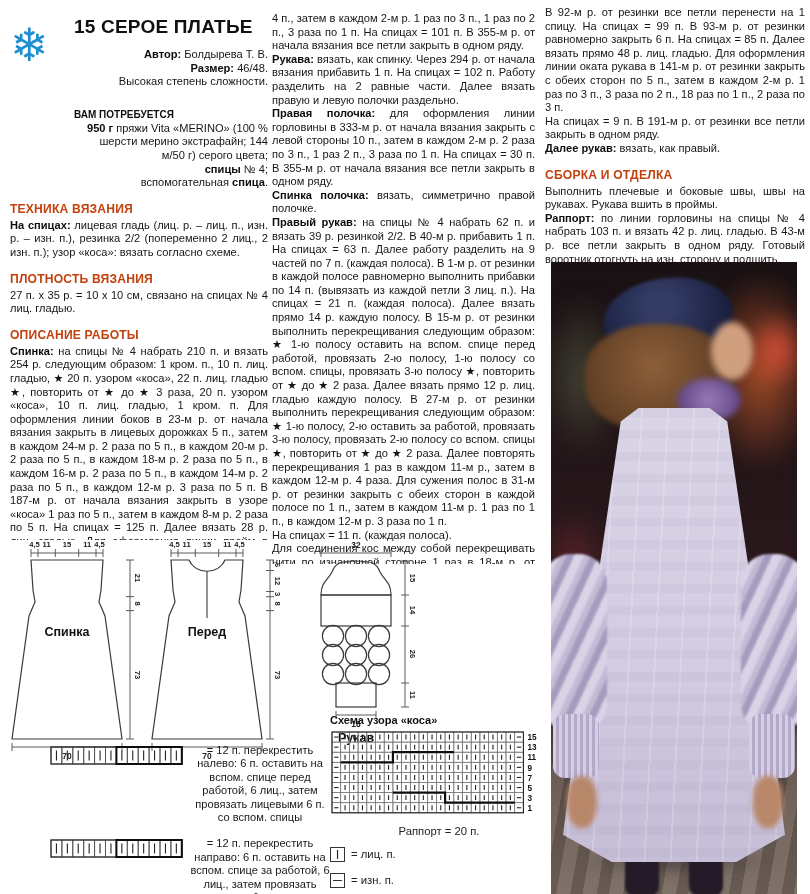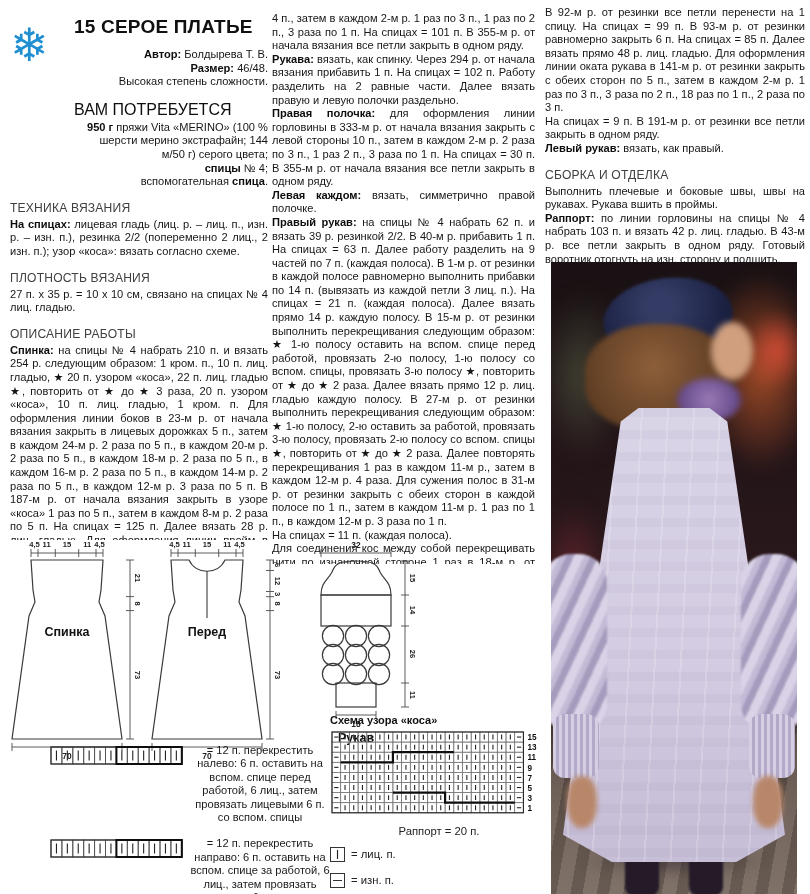--- a/index.html
+++ b/index.html
@@ -12,22 +12,22 @@
   #col-mid{position:absolute;left:272px;top:12px;width:263px;height:552px;overflow:hidden}
   #col-right{position:absolute;left:545px;top:6px;width:260px;height:260px;overflow:hidden}
 
   .head-row{display:flex}
   .snowflake{width:64px;flex:0 0 64px;font-size:46px;line-height:1;color:#1f8fd2;padding-top:12px;text-align:left}
   .head-right{flex:1}
   h1.title{font-size:19px;font-weight:bold;margin:6px 0 10px;letter-spacing:.2px;color:#101010}
 
   .body-p{margin:0;font-size:11.1px;line-height:13.6px;text-align:justify}
   .body-p b{font-weight:bold;color:#0d0d0d}
-  .sec-h{color:#404040;font-weight:normal;font-size:12.1px;margin:12px 0 3px;letter-spacing:.2px}
-  .sec-hb{color:#0d0d0d;font-weight:normal;font-size:16px;margin:12px 0 2px}
+  .sec-h{color:#c2410c;font-weight:bold;font-size:12.1px;margin:12px 0 3px;letter-spacing:.2px}
+  .sec-hb{color:#0d0d0d;font-weight:bold;font-size:10px;margin:20px 0 2px}
   #head-meta .body-p, #materials .body-p{text-align:right}
 
   
   .diag{position:absolute}
   #diag-back{left:4px;top:538px}
   #diag-front{left:144px;top:538px}
   #diag-sleeve{left:281px;top:540px}
   .d-shape{fill:none;stroke:#3a3a3a;stroke-width:1.2}
   .d-dim{stroke:#4a4a4a;stroke-width:.9}
   .d-num{font-size:7.6px;font-weight:bold;fill:#222}
@@ -123,30 +123,30 @@
         <p class="body-p">27 п. х 35 р. = 10 х 10 см, связано на спицах № 4 лиц. гладью.</p>
         <div class="sec-h">ОПИСАНИЕ РАБОТЫ</div>
         <p class="body-p"><b>Спинка: </b>на спицы № 4 набрать 210 п. и вязать 254 р. следующим образом: 1 кром. п., 10 п. лиц. гладью, ★ 20 п. узором «коса», 22 п. лиц. гладью ★, повторить от ★ до ★ 3 раза, 20 п. узором «коса», 10 п. лиц. гладью, 1 кром. п. Для оформления линии боков в 23-м р. от начала вязания закрыть в лицевых дорожках 5 п., затем в каждом 24-м р. 2 раза по 5 п., в каждом 20-м р. 2 раза по 5 п., в каждом 18-м р. 2 раза по 5 п., в каждом 16-м р. 2 раза по 5 п., в каждом 14-м р. 2 раза по 5 п., в каждом 12-м р. 3 раза по 5 п. В 187-м р. от начала вязания закрыть в узоре «коса» 1 раз по 5 п., затем в каждом 8-м р. 2 раза по 5 п. На спицах = 125 п. Далее вязать 28 р. лиц. гладью. Для оформления линии пройм в 283-м р. от начала вязания закрыть с обеих сторон по</p>
       </div>
   </div>
 
   <div id="col-mid">
       <p class="body-p">4 п., затем в каждом 2-м р. 1 раз по 3 п., 1 раз по 2 п., 3 раза по 1 п. На спицах = 101 п. В 355-м р. от начала вязания все петли закрыть в одном ряду.</p>
       <p class="body-p"><b>Рукава: </b>вязать, как спинку. Через 294 р. от начала вязания прибавить 1 п. На спицах = 102 п. Работу разделить на 2 равные части. Далее вязать правую и левую полочки раздельно.</p>
       <p class="body-p"><b>Правая полочка: </b>для оформления линии горловины в 333-м р. от начала вязания закрыть с левой стороны 10 п., затем в каждом 2-м р. 2 раза по 3 п., 1 раз 2 п., 3 раза по 1 п. На спицах = 30 п. В 355-м р. от начала вязания все петли закрыть в одном ряду.</p>
-      <p class="body-p"><b>Левая каждом: </b>вязать, симметрично правой полочке.</p>
+      <p class="body-p"><b>Спинка полочка: </b>вязать, симметрично правой полочке.</p>
       <p class="body-p"><b>Правый рукав: </b>на спицы № 4 набрать 62 п. и вязать 39 р. резинкой 2/2. В 40-м р. прибавить 1 п. На спицах = 63 п. Далее работу разделить на 9 частей по 7 п. (каждая полоса). В 1-м р. от резинки в каждой полосе равномерно выполнить прибавки по 14 п. (вывязать из каждой петли 3 лиц. п.). На спицах = 21 п. (каждая полоса). Далее вязать прямо 14 р. каждую полосу. В 15-м р. от резинки выполнить перекрещивания следующим образом: ★ 1-ю полосу оставить на вспом. спице перед работой, провязать 2-ю полосу, 1-ю полосу со вспом. спицы, провязать 3-ю полосу ★, повторить от ★ до ★ 2 раза. Далее вязать прямо 12 р. лиц. гладью каждую полосу. В 27-м р. от резинки выполнить перекрещивания следующим образом: ★ 1-ю полосу, 2-ю оставить за работой, провязать 3-ю полосу, провязать 2-ю полосу со вспом. спицы ★, повторить от ★ до ★ 2 раза. Далее повторять перекрещивания 1 раз в каждом 11-м р., затем в каждом 12-м р. 4 раза. Для сужения полос в 31-м р. от резинки закрыть с обеих сторон в каждой полосе по 1 п., затем в каждом 11-м р. 1 раз по 1 п., в каждом 12-м р. 3 раза по 1 п.</p>
       <p class="body-p">На спицах = 11 п. (каждая полоса).</p>
       <p class="body-p">Для соединения кос между собой перекрещивать нити по изнаночной стороне 1 раз в 18-м р. от резинки, затем 1 раз в 14-м р., 4 раза в каждом 12-м р.</p>
     </div>
 
   <div id="col-right">
       <p class="body-p">В 92-м р. от резинки все петли перенести на 1 спицу. На спицах = 99 п. В 93-м р. от резинки равномерно закрыть 6 п. На спицах = 85 п. Далее вязать прямо 48 р. лиц. гладью. Для оформления линии оката рукава в 141-м р. от резинки закрыть с обеих сторон по 5 п., затем в каждом 2-м р. 1 раз по 3 п., 3 раза по 2 п., 18 раз по 1 п., 2 раза по 3 п.</p>
       <p class="body-p">На спицах = 9 п. В 191-м р. от резинки все петли закрыть в одном ряду.</p>
-      <p class="body-p"><b>Левый рукав: </b>вязать, как правый.</p>
+      <p class="body-p"><b>Далее рукав: </b>вязать, как правый.</p>
       <div class="sec-h">СБОРКА И ОТДЕЛКА</div>
       <p class="body-p">Выполнить плечевые и боковые швы, швы на рукавах. Рукава вшить в проймы.</p>
       <p class="body-p"><b>Раппорт: </b>по линии горловины на спицы № 4 набрать 103 п. и вязать 42 р. лиц. гладью. В 43-м р. все петли закрыть в одном ряду. Готовый воротник отогнуть на изн. сторону и подшить.</p>
     </div>
 
   <svg id="diag-back" class="diag" width="140" height="226" viewBox="0 0 140 226">
     <polygon class="d-shape" points="27,22 99,22 97,52 95,64 101,78 118,201 8,201 25,78 31,64 29,52"></polygon>
     <line class="d-dim" x1="27" y1="15" x2="99" y2="15"></line>
     <line class="d-dim" x1="27" y1="11" x2="27" y2="19"></line>
       <line class="d-dim" x1="34" y1="11" x2="34" y2="19"></line>

